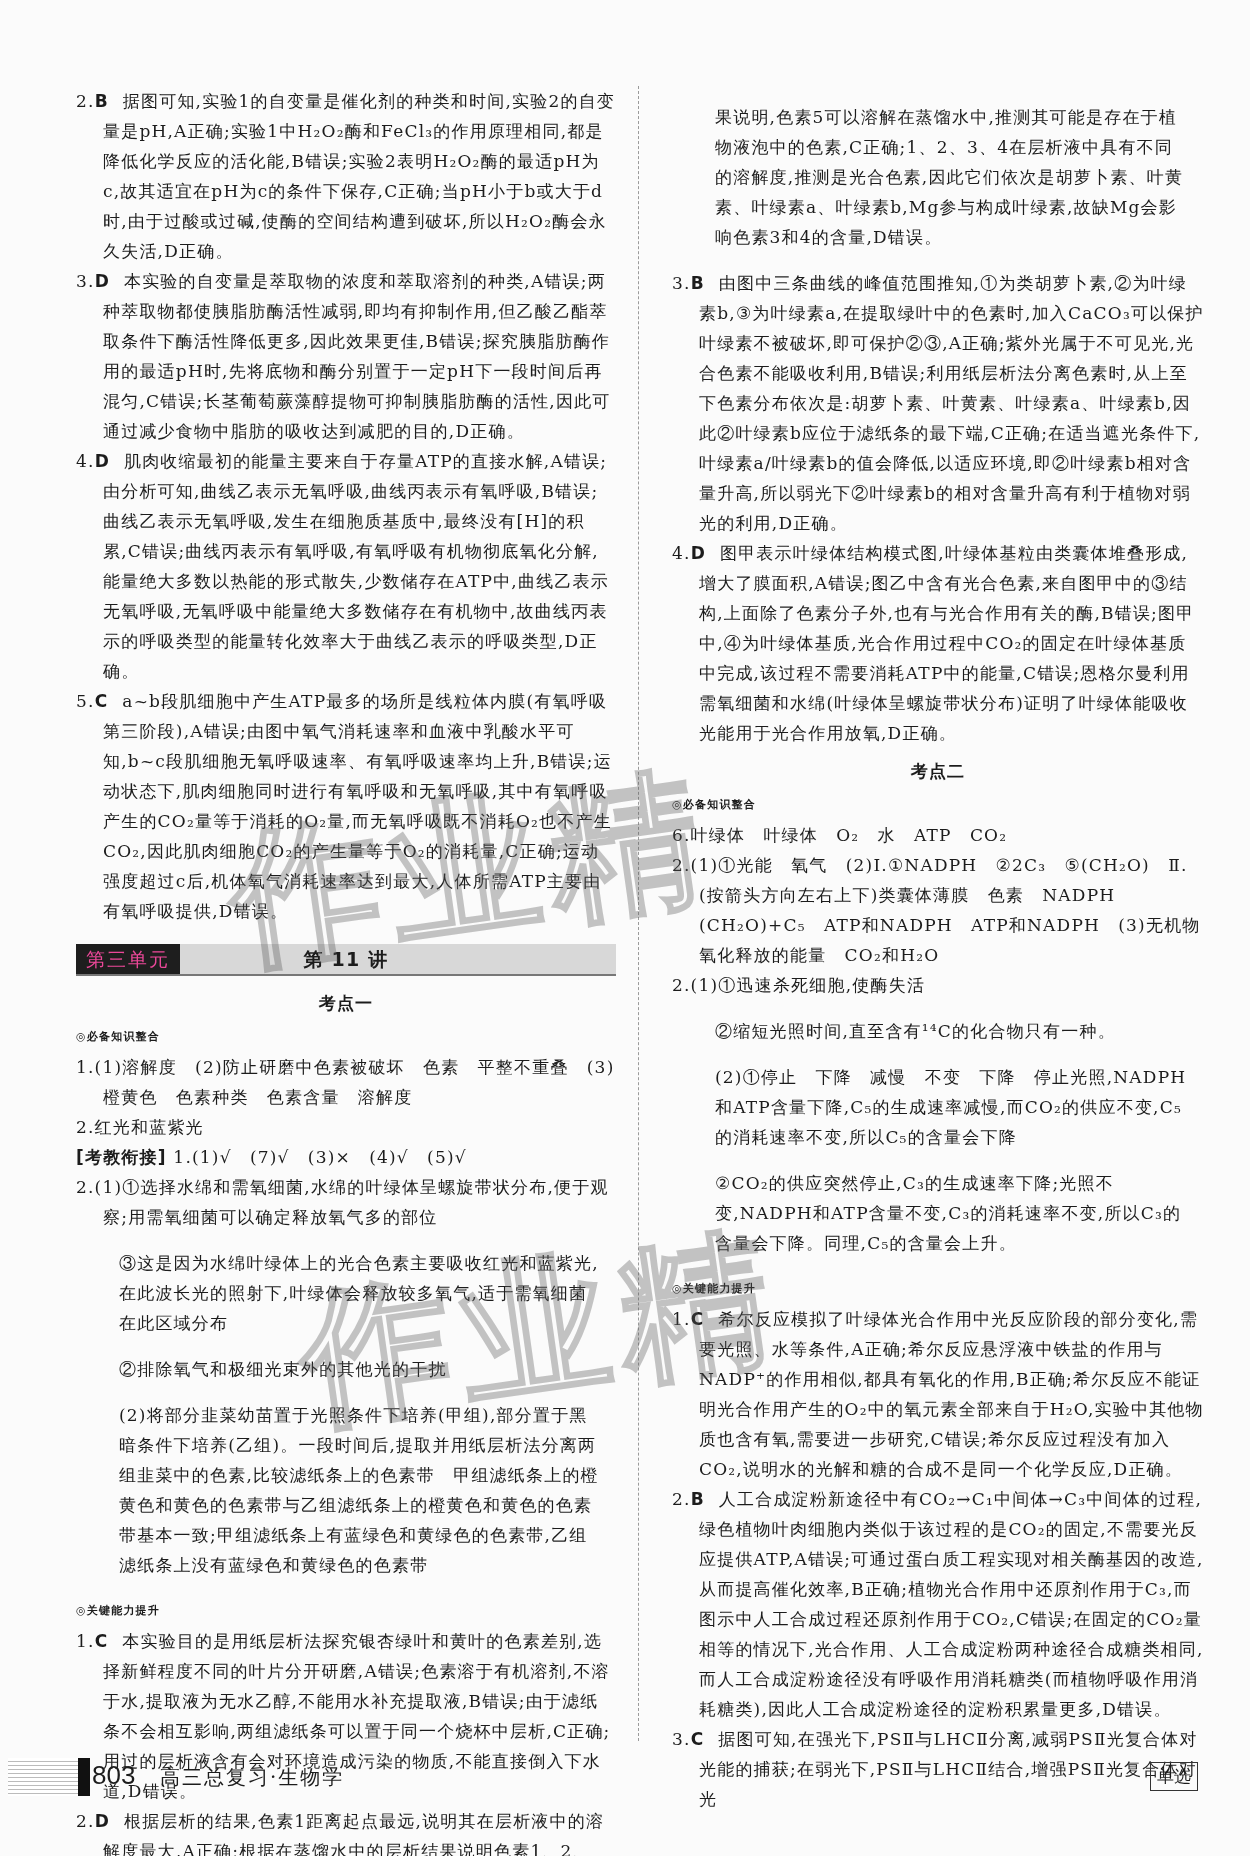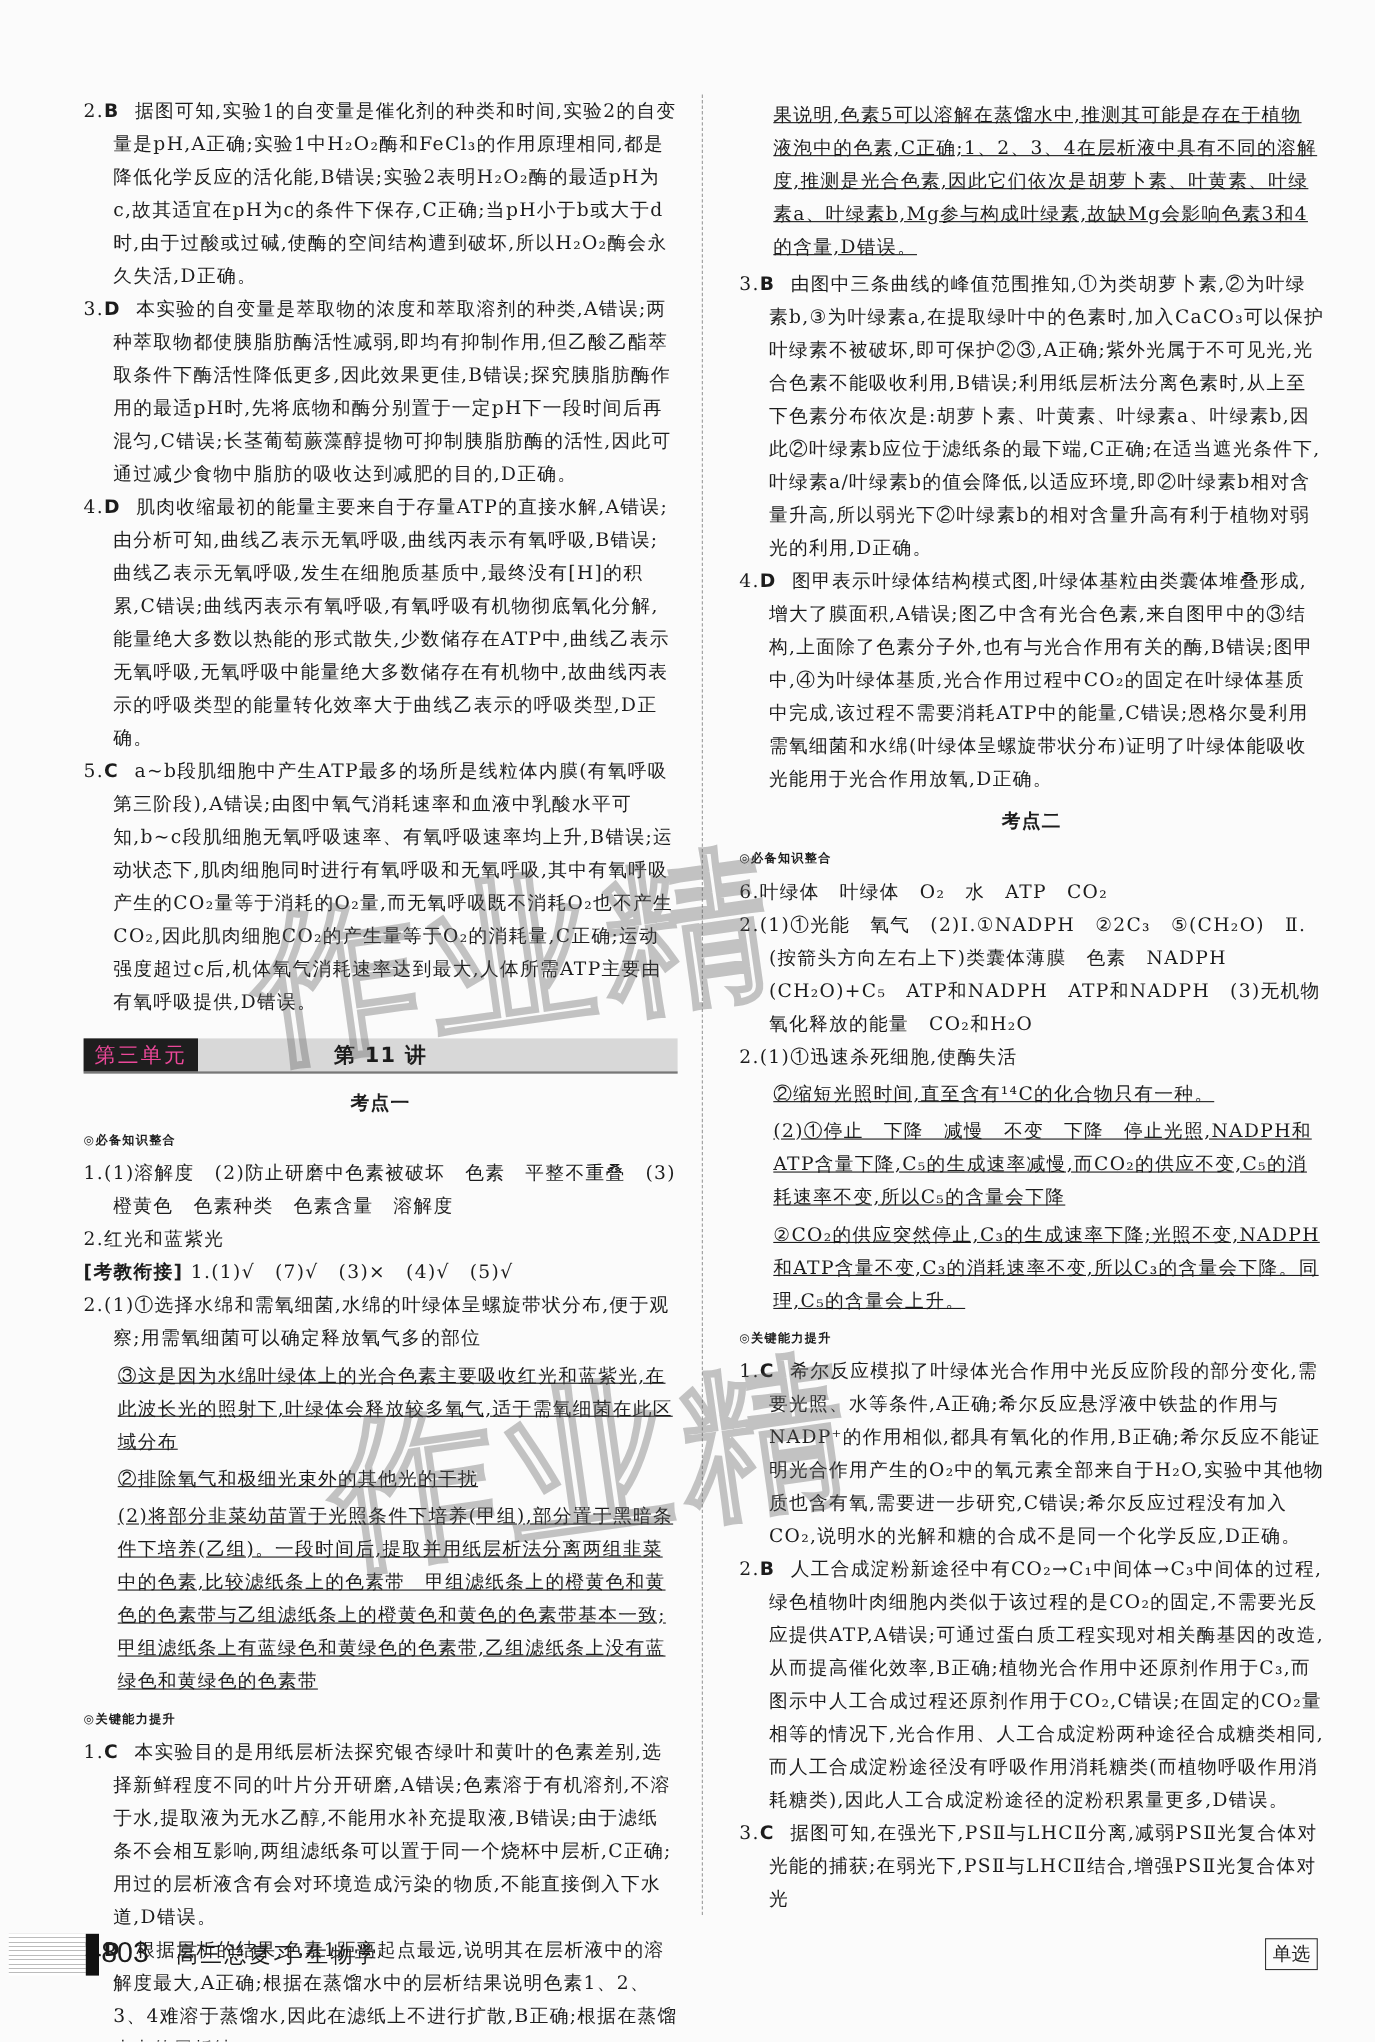--- a/index.html
+++ b/index.html
@@ -8,21 +8,21 @@
     font-family: "DejaVu Serif", "Liberation Serif", serif; color: #1c1c1c;
   }
   .col { position: absolute; top: 86px; font-size: 17px; line-height: 30px; letter-spacing: 1.2px; }
   .col-left { left: 76px; width: 540px; }
   .col-right { left: 672px; width: 532px; }
   .divider { position: absolute; left: 638px; top: 86px; height: 1655px; border-left: 1px dashed #9a9a9a; }
   .ans { text-indent: -27px; padding-left: 27px; margin: 0; }
   .ans .num { font-weight: normal; }
   .ans .key { font-weight: bold; font-family: "DejaVu Sans", "Liberation Sans", sans-serif; margin-right: 14px; }
   .line { margin: 0; }
-  .indent { padding-left: 27px; margin: 4px; text-decoration: underline; }
+  .indent { padding-left: 27px; margin: 16px; }
   .hang { text-indent: -27px; padding-left: 27px; margin: 0; }
   .unit-bar {
     height: 30px; margin: 18px 0 12px 0; background: #d8d8d8; border-bottom: 2px solid #777;
     display: flex; align-items: center; position: relative;
   }
   .unit-tag {
     background: #1e1e1e; color: #ec4899; font-family: "DejaVu Sans", "Liberation Sans", sans-serif;
     font-size: 19px; height: 30px; line-height: 30px; padding: 0 10px; letter-spacing: 2px;
   }
   .lecture {

